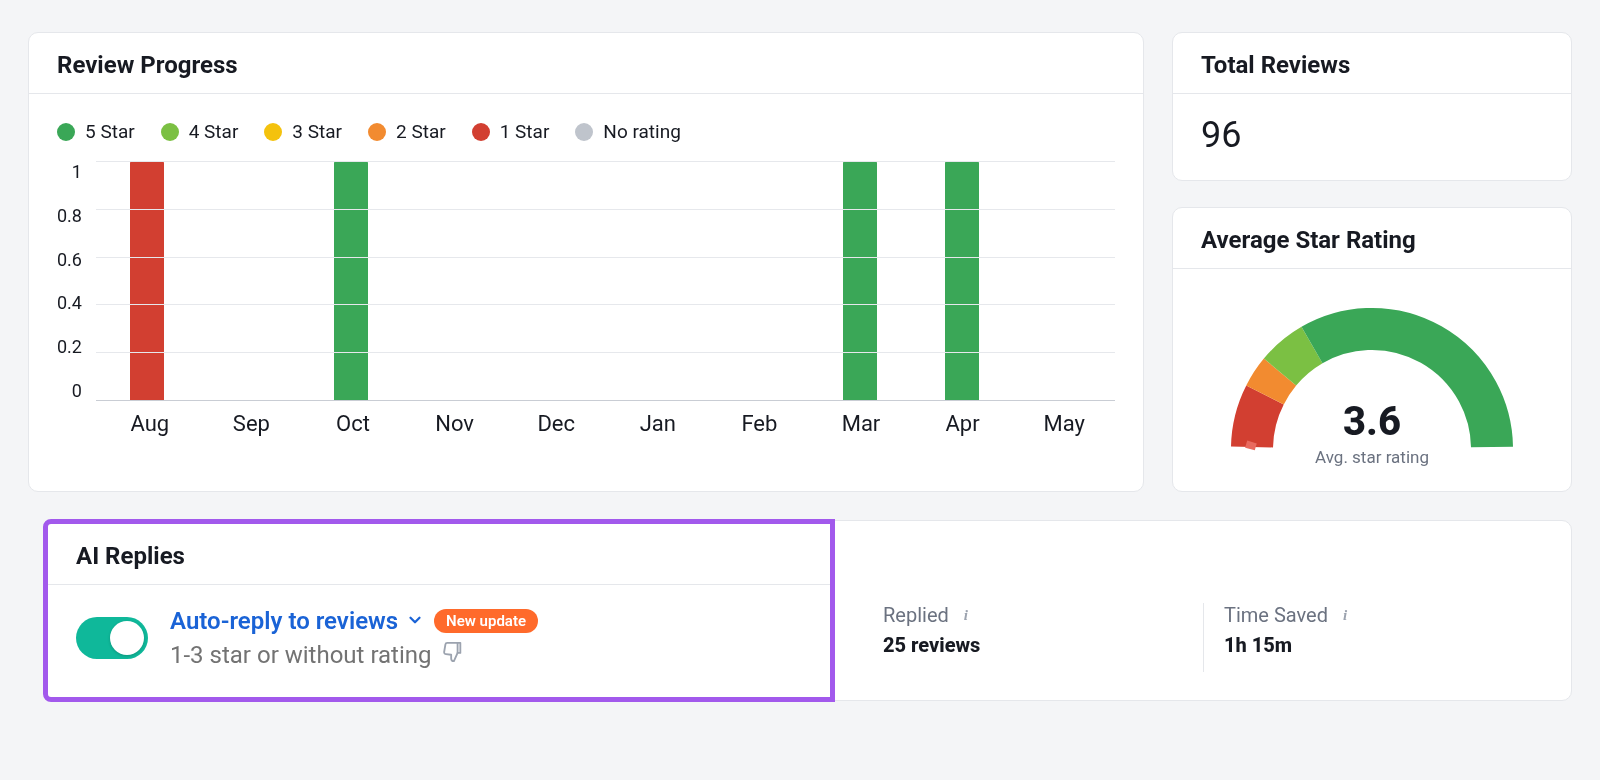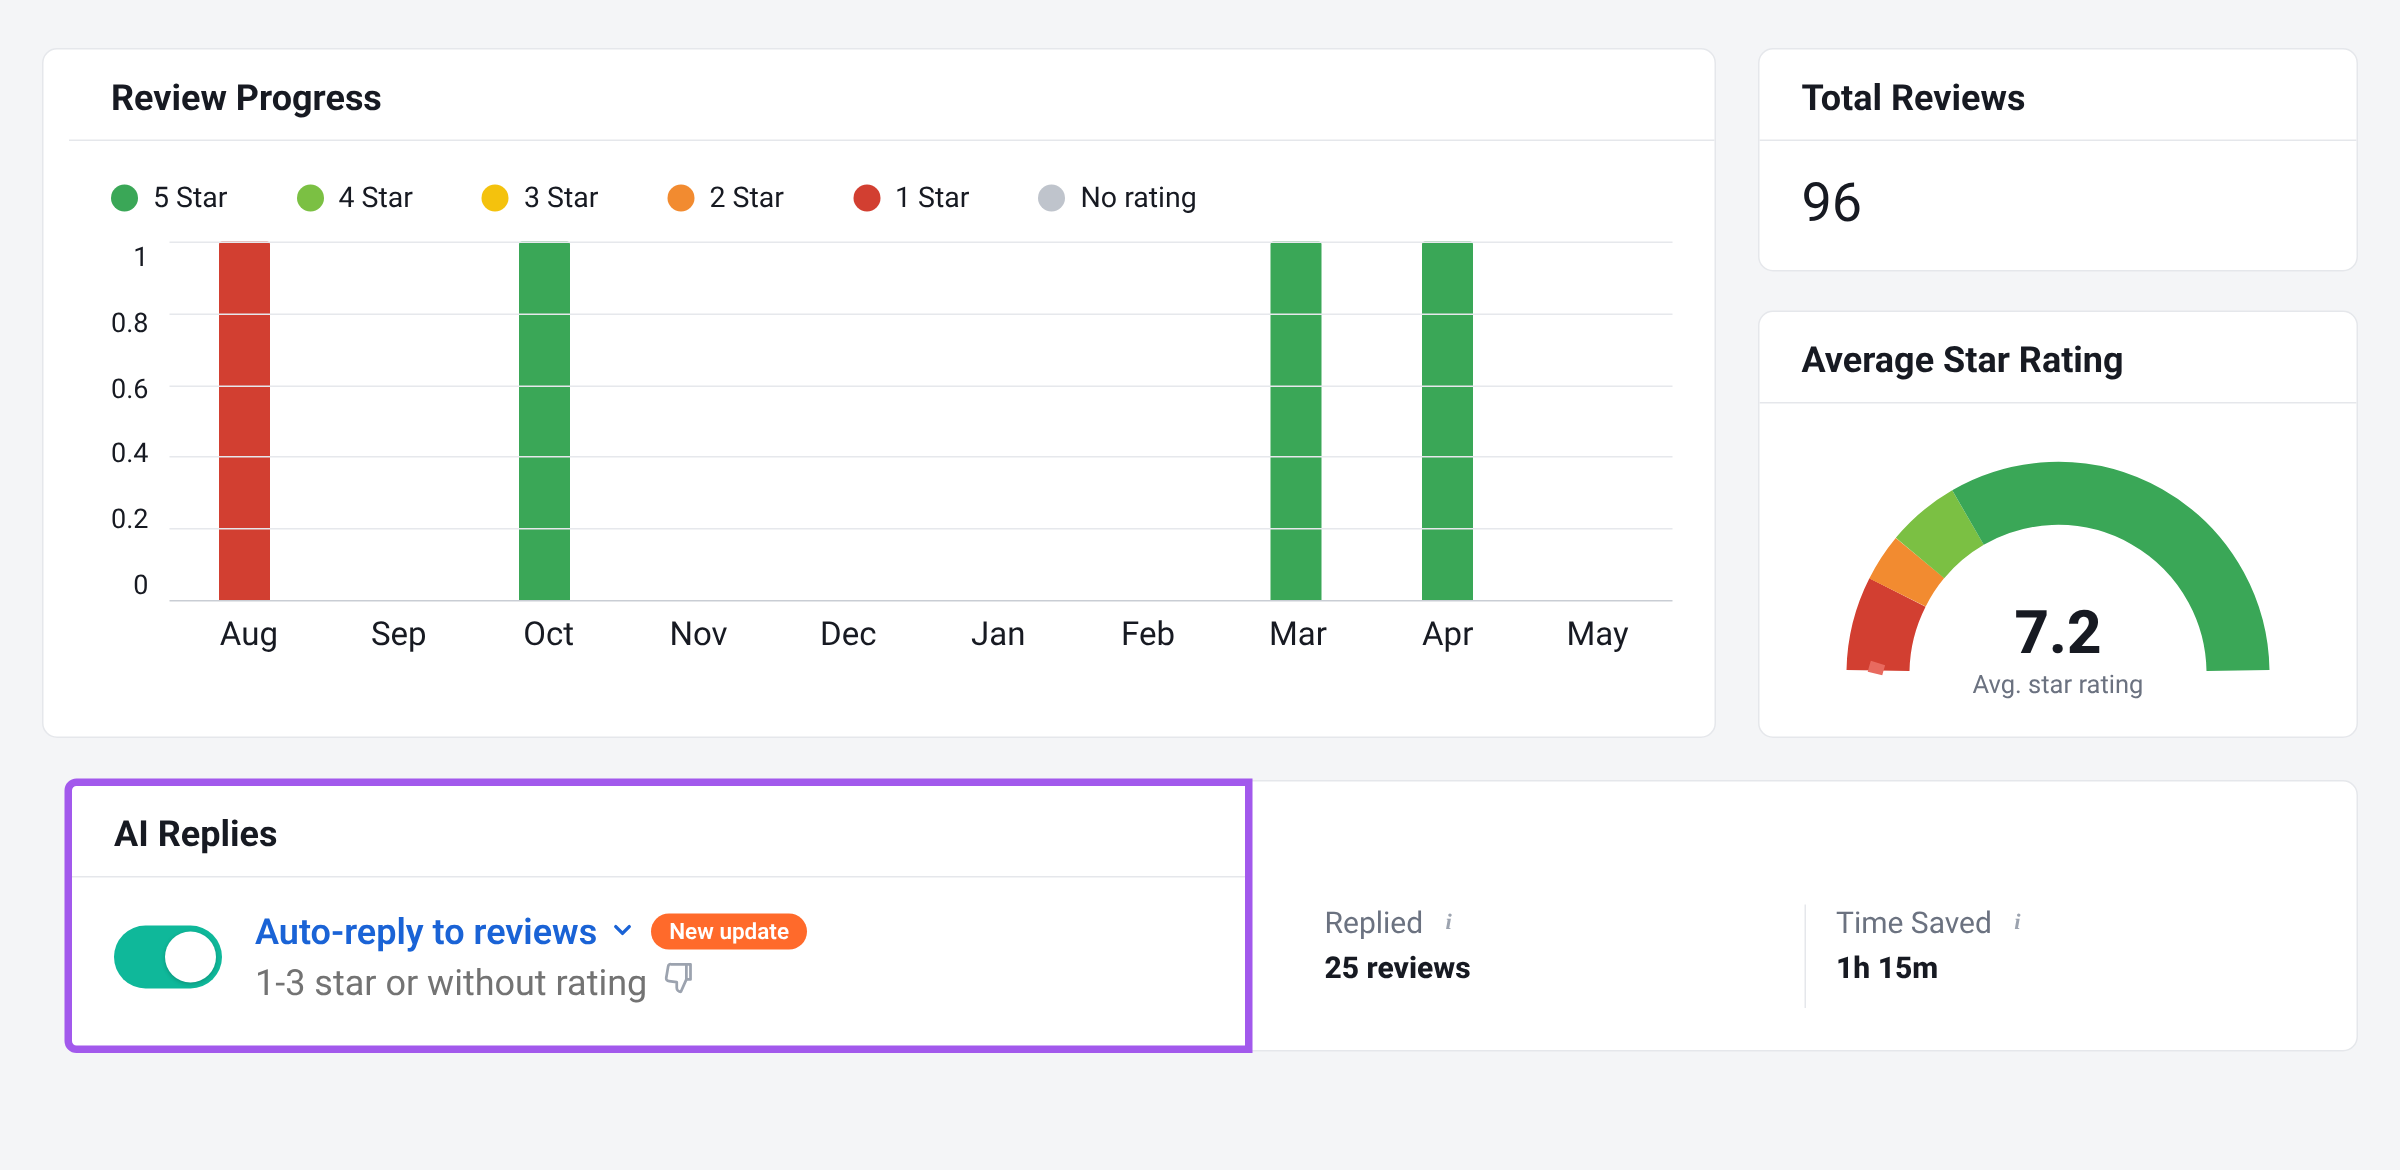--- a/index.html
+++ b/index.html
@@ -27,22 +27,22 @@
     border-bottom: 1px solid #e5e7eb;
   }
   .card-title {
     font-size: 24px;
     font-weight: 700;
     color: #171a22;
   }
   .card-body { padding: 20px 28px 24px 28px; }
 
   
-  .rp-card { grid-column: 1; grid-row: 1; padding-left: 17px; }
-  .legend { display: flex; gap: 46px; flex-wrap: wrap; padding: 6px 0 18px 0; }
+  .rp-card { grid-column: 1; grid-row: 1; }
+  .legend { display: flex; gap: 26px; flex-wrap: wrap; padding: 6px 0 18px 0; }
   .legend-item { display: flex; align-items: center; gap: 10px; font-size: 19px; color: #171a22; }
   .swatch { width: 18px; height: 18px; border-radius: 50%; display: inline-block; }
 
   .chart-wrap { display: flex; }
   .y-axis {
     display: flex;
     flex-direction: column;
     justify-content: space-between;
     align-items: flex-end;
     padding-right: 14px;
@@ -253,21 +253,21 @@
 
               <path d="M 28 152 A 122 122 0 0 1 30 145" stroke="#e86a5f" stroke-width="10" fill="none"></path>
 
               <path d="M 43 98 A 120 120 0 0 1 58 75" stroke="#f28b30" stroke-width="42" fill="none"></path>
 
               <path d="M 58 75 A 120 120 0 0 1 90 48" stroke="#7bc043" stroke-width="42" fill="none"></path>
 
               <path d="M 90 48 A 120 120 0 0 1 270 150" stroke="#3aa757" stroke-width="42" fill="none"></path>
             </svg>
             <div class="gauge-center">
-              <div class="gauge-val">7.2</div>
+              <div class="gauge-val">3.6</div>
               <div class="gauge-sub">Avg. star rating</div>
             </div>
           </div>
         </div>
       </div>
     </div>
   </div>
 
   <div class="bottom-row">
     <div class="card bottom-card">

